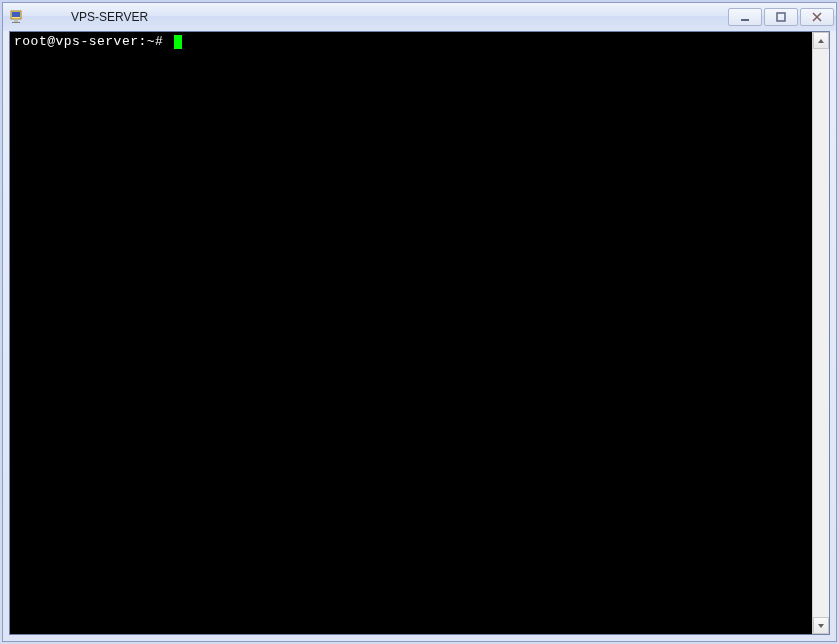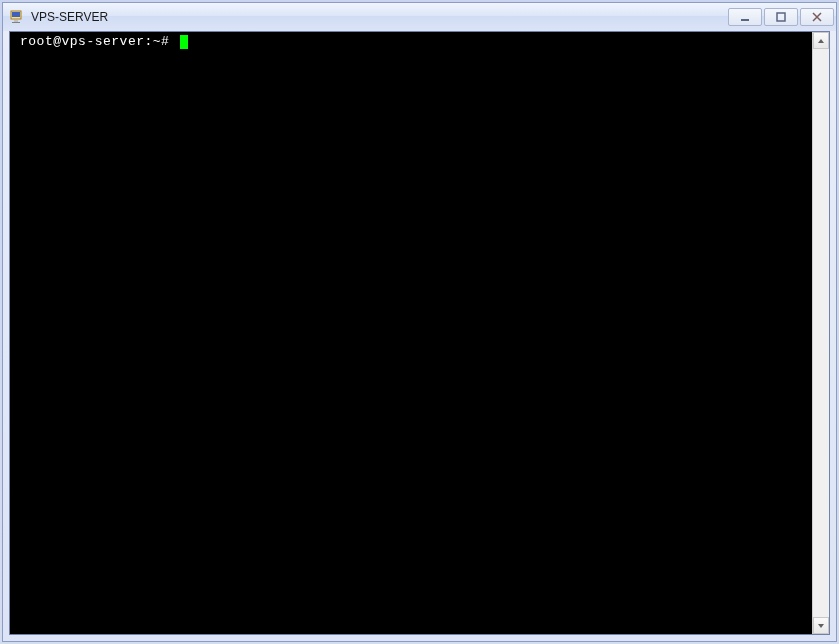--- a/index.html
+++ b/index.html
@@ -25,20 +25,21 @@
       background: linear-gradient(to bottom, #e8edf8 0%, #dce4f5 100%);
       display: flex;
       flex-direction: column;
     }
     .titlebar {
       height: 28px;
       display: flex;
       align-items: center;
       padding: 0 2px 0 6px;
       background: linear-gradient(to bottom, #f0f4fc 0%, #dde6f8 45%, #d0dcf4 46%, #dce4f6 100%);
+      gap: 40px;
     }
     .titlebar-icon {
       width: 16px;
       height: 16px;
       margin-right: 6px;
       display: flex;
       align-items: center;
       justify-content: center;
     }
     .titlebar-title {
@@ -77,21 +78,21 @@
       margin: 0 6px 6px 6px;
       border: 1px solid #7080a8;
     }
     .terminal {
       flex: 1;
       background: #000000;
       font-family: "Courier New", "Consolas", monospace;
       font-size: 13px;
       line-height: 16px;
       color: #ffffff;
-      padding: 2px 10px;
+      padding: 2px 4px;
       overflow: hidden;
       position: relative;
     }
     .terminal-line {
       white-space: pre;
       letter-spacing: 0.5px;
     }
     .prompt {
       color: #ffffff;
     }

